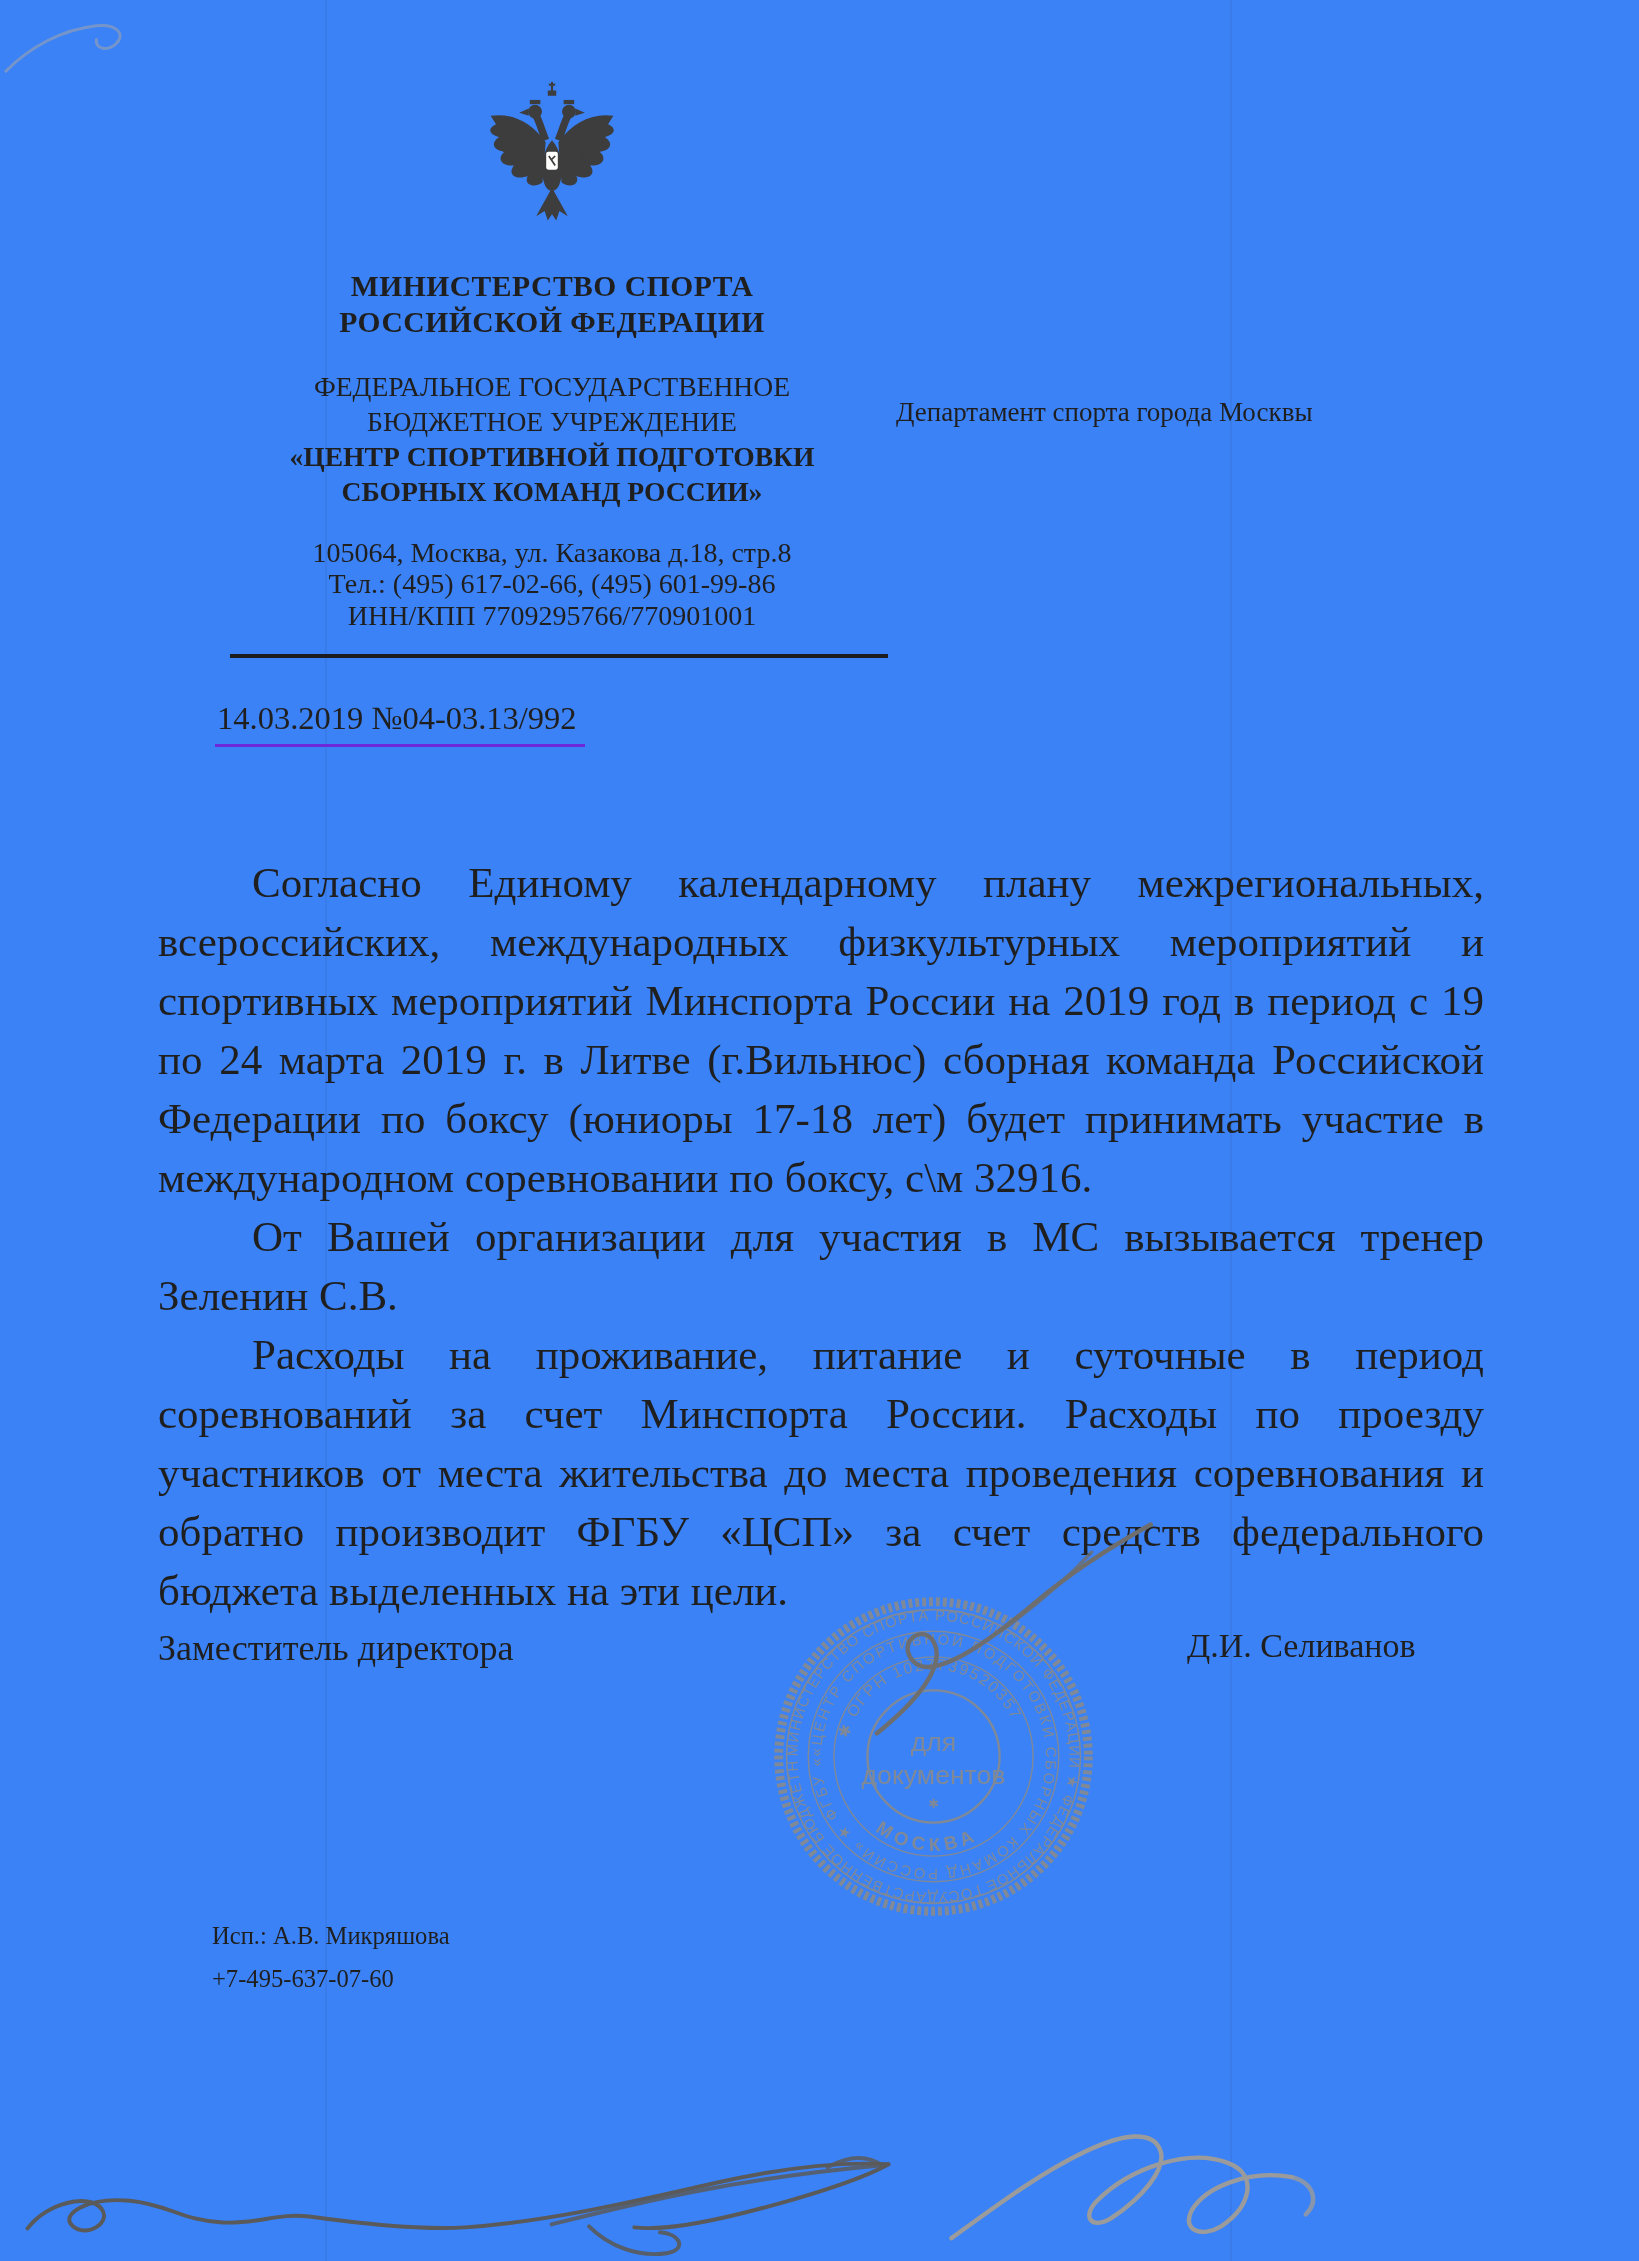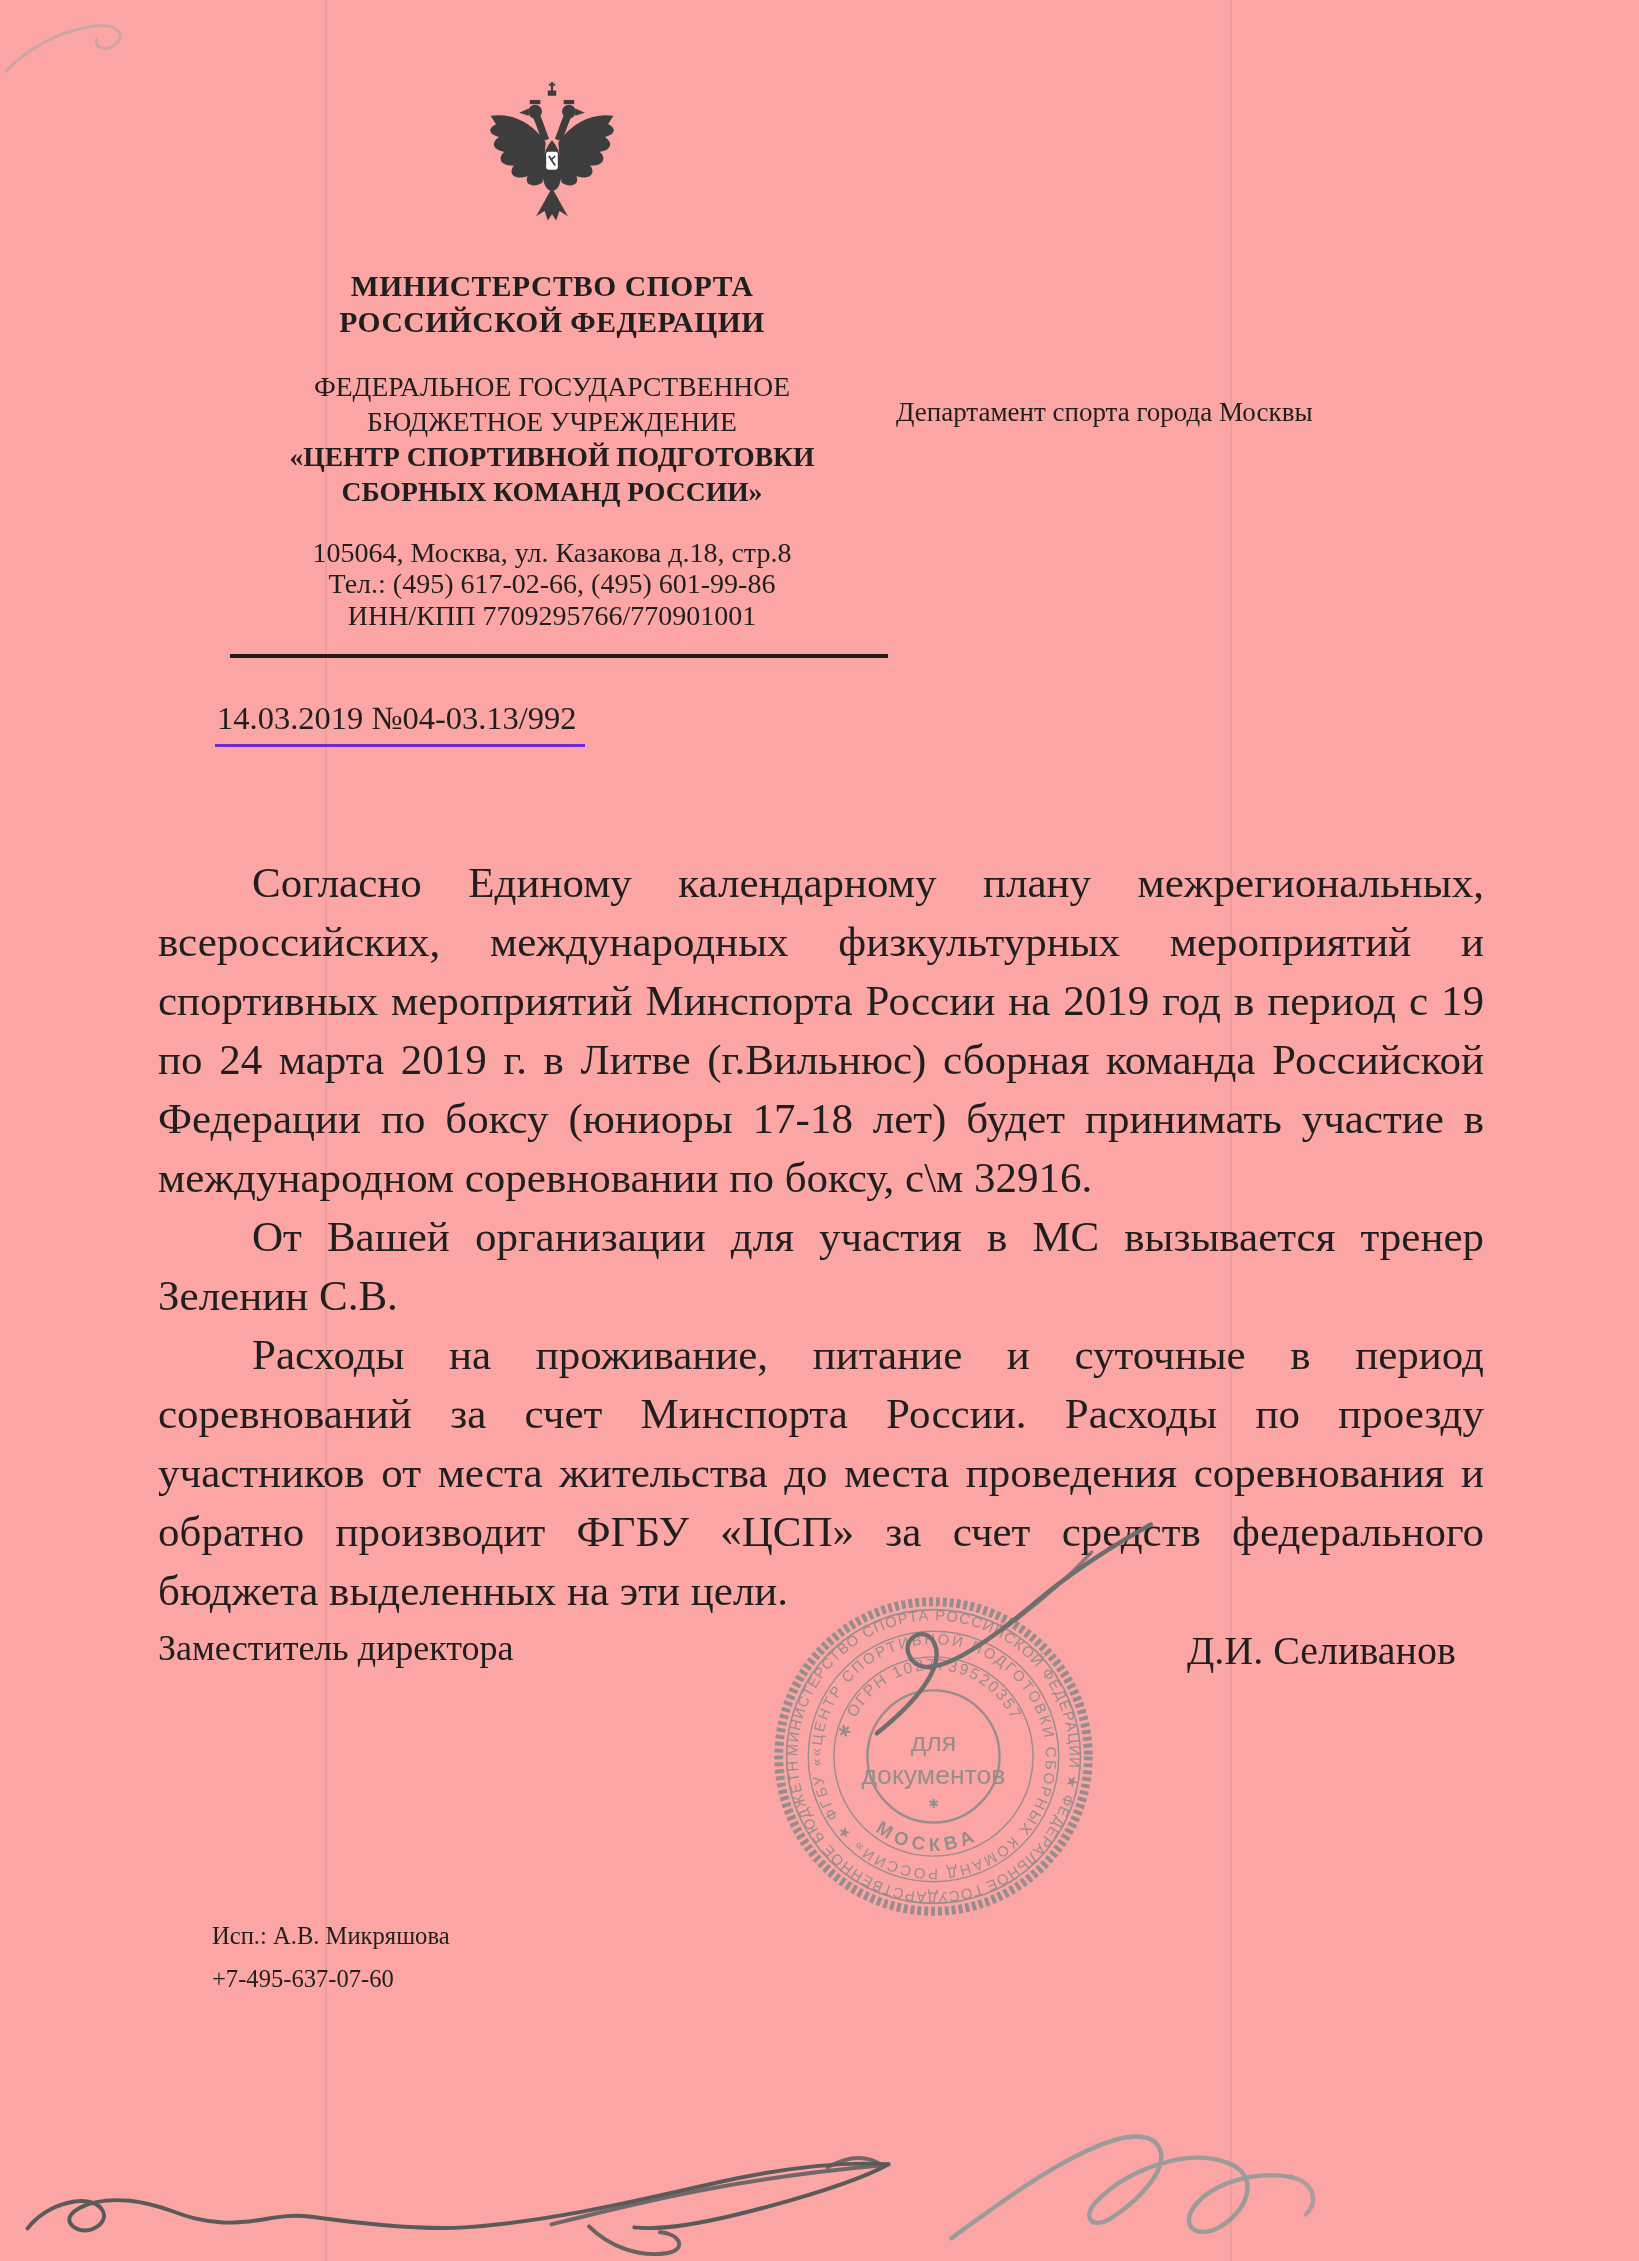--- a/index.html
+++ b/index.html
@@ -1,19 +1,19 @@
 <!DOCTYPE html>
 <html><head>
 <meta charset="utf-8">
 <style>
   html,body{margin:0;padding:0;background:#e8e8e8;}
   .page{
     position:relative;
     width:1639px;height:2262px;
-    background:#fca5a5;
+    background:#3b82f6;
     margin:0 auto;
     overflow:hidden;
     font-family:"Liberation Serif", serif;
     color:#1f1f1f;
     text-decoration:underline;
   }
   .fold{position:absolute;top:0;bottom:0;width:2px;background:rgba(0,0,0,0.05);}
   .fold.f1{left:325px;}
   .fold.f2{left:1230px;}
 
@@ -45,21 +45,21 @@
   }
 
   .body-text{
     position:absolute;left:158px;top:853px;width:1326px;
     font-size:43px;line-height:59px;
     text-align:justify;
   }
   .body-text p{margin:0;text-indent:94px;}
 
   .sig-title{position:absolute;left:158px;top:1627px;font-size:36px;}
-  .sig-name{position:absolute;left:1187px;top:1627px;font-size:40px;}
+  .sig-name{position:absolute;left:1187px;top:1627px;font-size:34px;}
 
   .stamp{position:absolute;left:758px;top:1581px;}
   .stamp text{font-family:"Liberation Sans", sans-serif;fill:#8a8a8a;}
 
   .exec{position:absolute;left:212px;top:1914px;font-size:24.6px;line-height:43px;}
 
   .sign-svg{position:absolute;}
   .nosel{user-select:none;}
 </style>
 </head>

